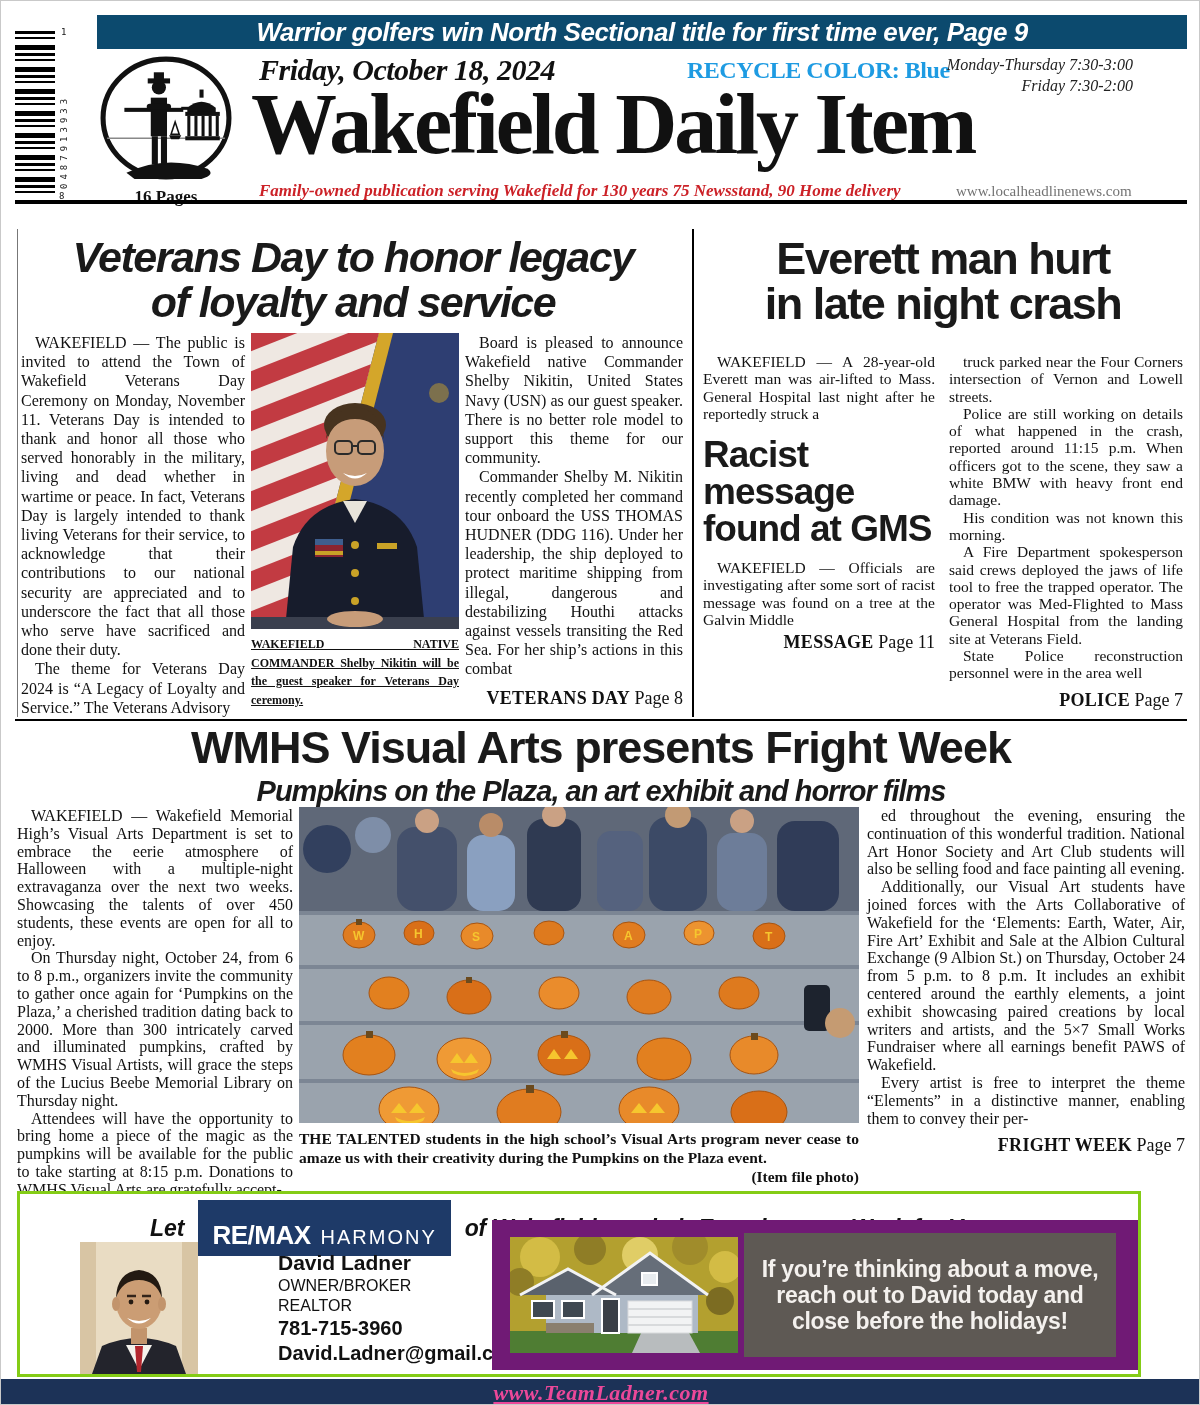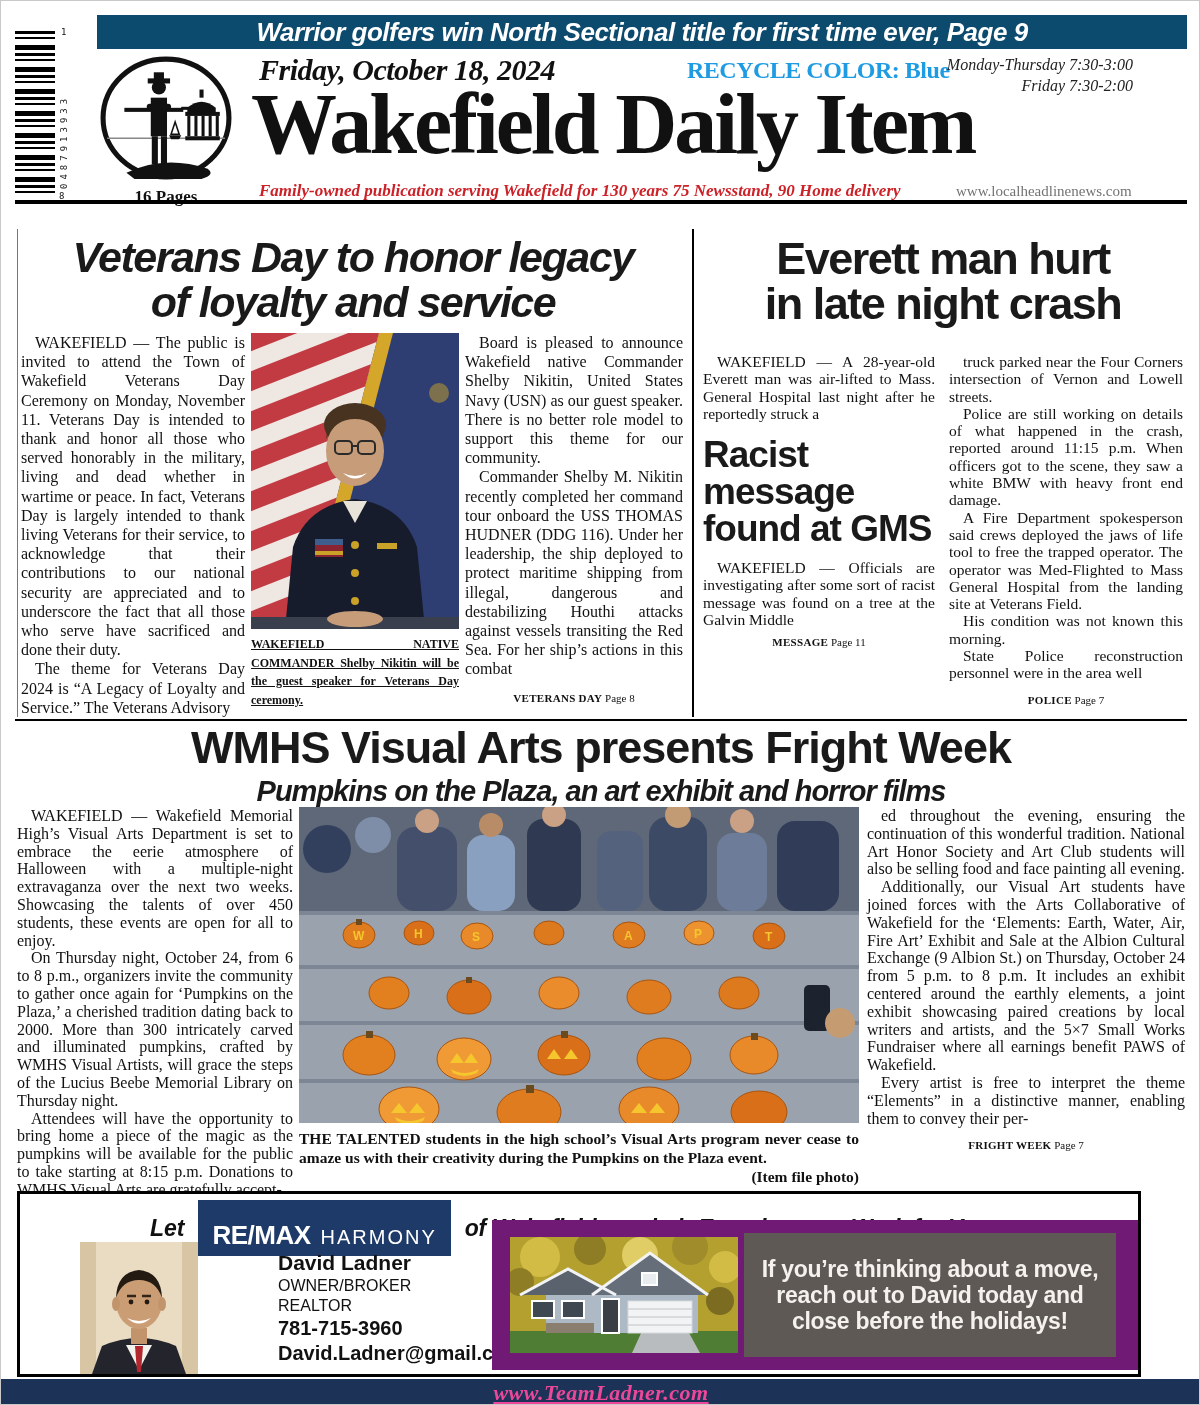--- a/index.html
+++ b/index.html
@@ -32,21 +32,21 @@
 
   
   .vet-headline{left:20px;top:234px;width:664px;text-align:center;
     font:italic 700 43px/1.04 "Liberation Sans",sans-serif;letter-spacing:-1.5px;color:#1a1a1a;}
   .bodycol p{margin:0;text-indent:14px;text-align:justify;}
   .vetcol{font-size:16px;line-height:19.2px;}
   .vet-c1{left:20px;top:332px;width:224px;}
   .vet-photo{left:250px;top:332px;width:208px;height:296px;}
   .vet-caption{left:250px;top:634px;width:208px;font-weight:700;font-size:12px;line-height:18.5px;text-align:justify;text-decoration:underline;}
   .vet-c2{left:464px;top:332px;width:218px;}
-  .jump{text-align:center;font-size:11px;margin-top:10px;}
+  .jump{text-align:right;font-size:18px;margin-top:10px;}
   .jump b{letter-spacing:.3px;}
 
   .ev-headline{left:700px;top:236px;width:484px;text-align:center;
     font:700 45px/0.99 "Liberation Sans",sans-serif;letter-spacing:-1.5px;color:#1a1a1a;}
   .evcol{font-size:15.5px;line-height:17.3px;}
   .ev-c1{left:702px;top:352px;width:232px;}
   .ev-c2{left:948px;top:352px;width:234px;}
   .sub-headline{text-align:center;font:700 37px/1.0 "Liberation Sans",sans-serif;
     letter-spacing:-1px;color:#1a1a1a;text-indent:0!important;margin:14px 0 12px 0!important;}
   .ev-c1 .jump{margin-top:6px;}
@@ -56,21 +56,21 @@
   .fw-sub{left:16px;top:776px;width:1168px;text-align:center;
     font:italic 700 29px/1 "Liberation Sans",sans-serif;letter-spacing:-1px;color:#1a1a1a;}
   .fwcol{font-size:16px;line-height:17.8px;}
   .fw-c1{left:16px;top:806px;width:276px;}
   .fw-photo{left:298px;top:806px;width:560px;height:316px;}
   .fw-caption{left:298px;top:1128px;width:560px;font-weight:700;font-size:15.5px;line-height:19px;text-align:justify;}
   .fw-credit{text-align:right;font-weight:700;}
   .fw-c2{left:866px;top:806px;width:318px;}
 
   
-  .ad{left:16px;top:1190px;width:1124px;height:186px;border:3px solid #000000;background:#fff;box-sizing:border-box;}
+  .ad{left:16px;top:1190px;width:1124px;height:186px;border:3px solid #84cc16;background:#fff;box-sizing:border-box;}
   .ad-header{position:absolute;left:0;top:6px;width:100%;display:flex;align-items:center;justify-content:center;gap:14px;}
   .ad-let{font:italic 700 23px "Liberation Sans",sans-serif;}
   .remax-box{background:#1e3a68;color:#fff;padding:20px 14px 5px 14px;display:flex;align-items:baseline;gap:10px;}
   .remax-main{font:700 26px "Liberation Sans",sans-serif;letter-spacing:-.5px;}
   .remax-sub{font:400 20px "Liberation Sans",sans-serif;letter-spacing:2px;}
   .ad-tag{font:italic 700 23px "Liberation Sans",sans-serif;letter-spacing:-.3px;}
   .headshot{position:absolute;left:60px;top:48px;width:118px;height:132px;}
   .agent{position:absolute;left:258px;top:56px;font-family:"Liberation Sans",sans-serif;line-height:1.25;}
   .agent .nm{font-weight:700;font-size:21px;}
   .agent .rl{font-size:16px;}
@@ -202,22 +202,22 @@
   </div>
   <div class="abs ev-c1 evcol bodycol">
     <p>WAKEFIELD — A 28-year-old Everett man was air-lifted to Mass. General Hospital last night after he reportedly struck a</p>
     <p class="sub-headline">Racist message found at GMS</p>
     <p>WAKEFIELD — Officials are investigating after some sort of racist message was found on a tree at the Galvin Middle</p>
     <div class="jump"><b>MESSAGE</b><span> Page 11</span></div>
   </div>
   <div class="abs ev-c2 evcol bodycol">
     <p>truck parked near the Four Corners intersection of Vernon and Lowell streets.</p>
     <p>Police are still working on details of what happened in the crash, reported around 11:15 p.m. When officers got to the scene, they saw a white BMW with heavy front end damage.</p>
+    <p>His condition was not known this morning.</p>
     <p>A Fire Department spokesperson said crews deployed the jaws of life tool to free the trapped operator. The operator was Med-Flighted to Mass General Hospital from the landing site at Veterans Field.</p>
-    <p>His condition was not known this morning.</p>
     <p>State Police reconstruction personnel were in the area well</p>
     <div class="jump"><b>POLICE</b><span> Page 7</span></div>
   </div>
 
   <div class="abs rule-mid"></div>
 
   <div class="abs fw-headline">WMHS Visual Arts presents Fright Week</div>
   <div class="abs fw-sub">Pumpkins on the Plaza, an art exhibit and horror films</div>
   <div class="abs fw-c1 fwcol bodycol">
     <p>WAKEFIELD — Wakefield Memorial High’s Visual Arts Department is set to embrace the eerie atmosphere of Halloween with a multiple-night extravaganza over the next two weeks. Showcasing the talents of over 450 students, these events are open for all to enjoy.</p>

